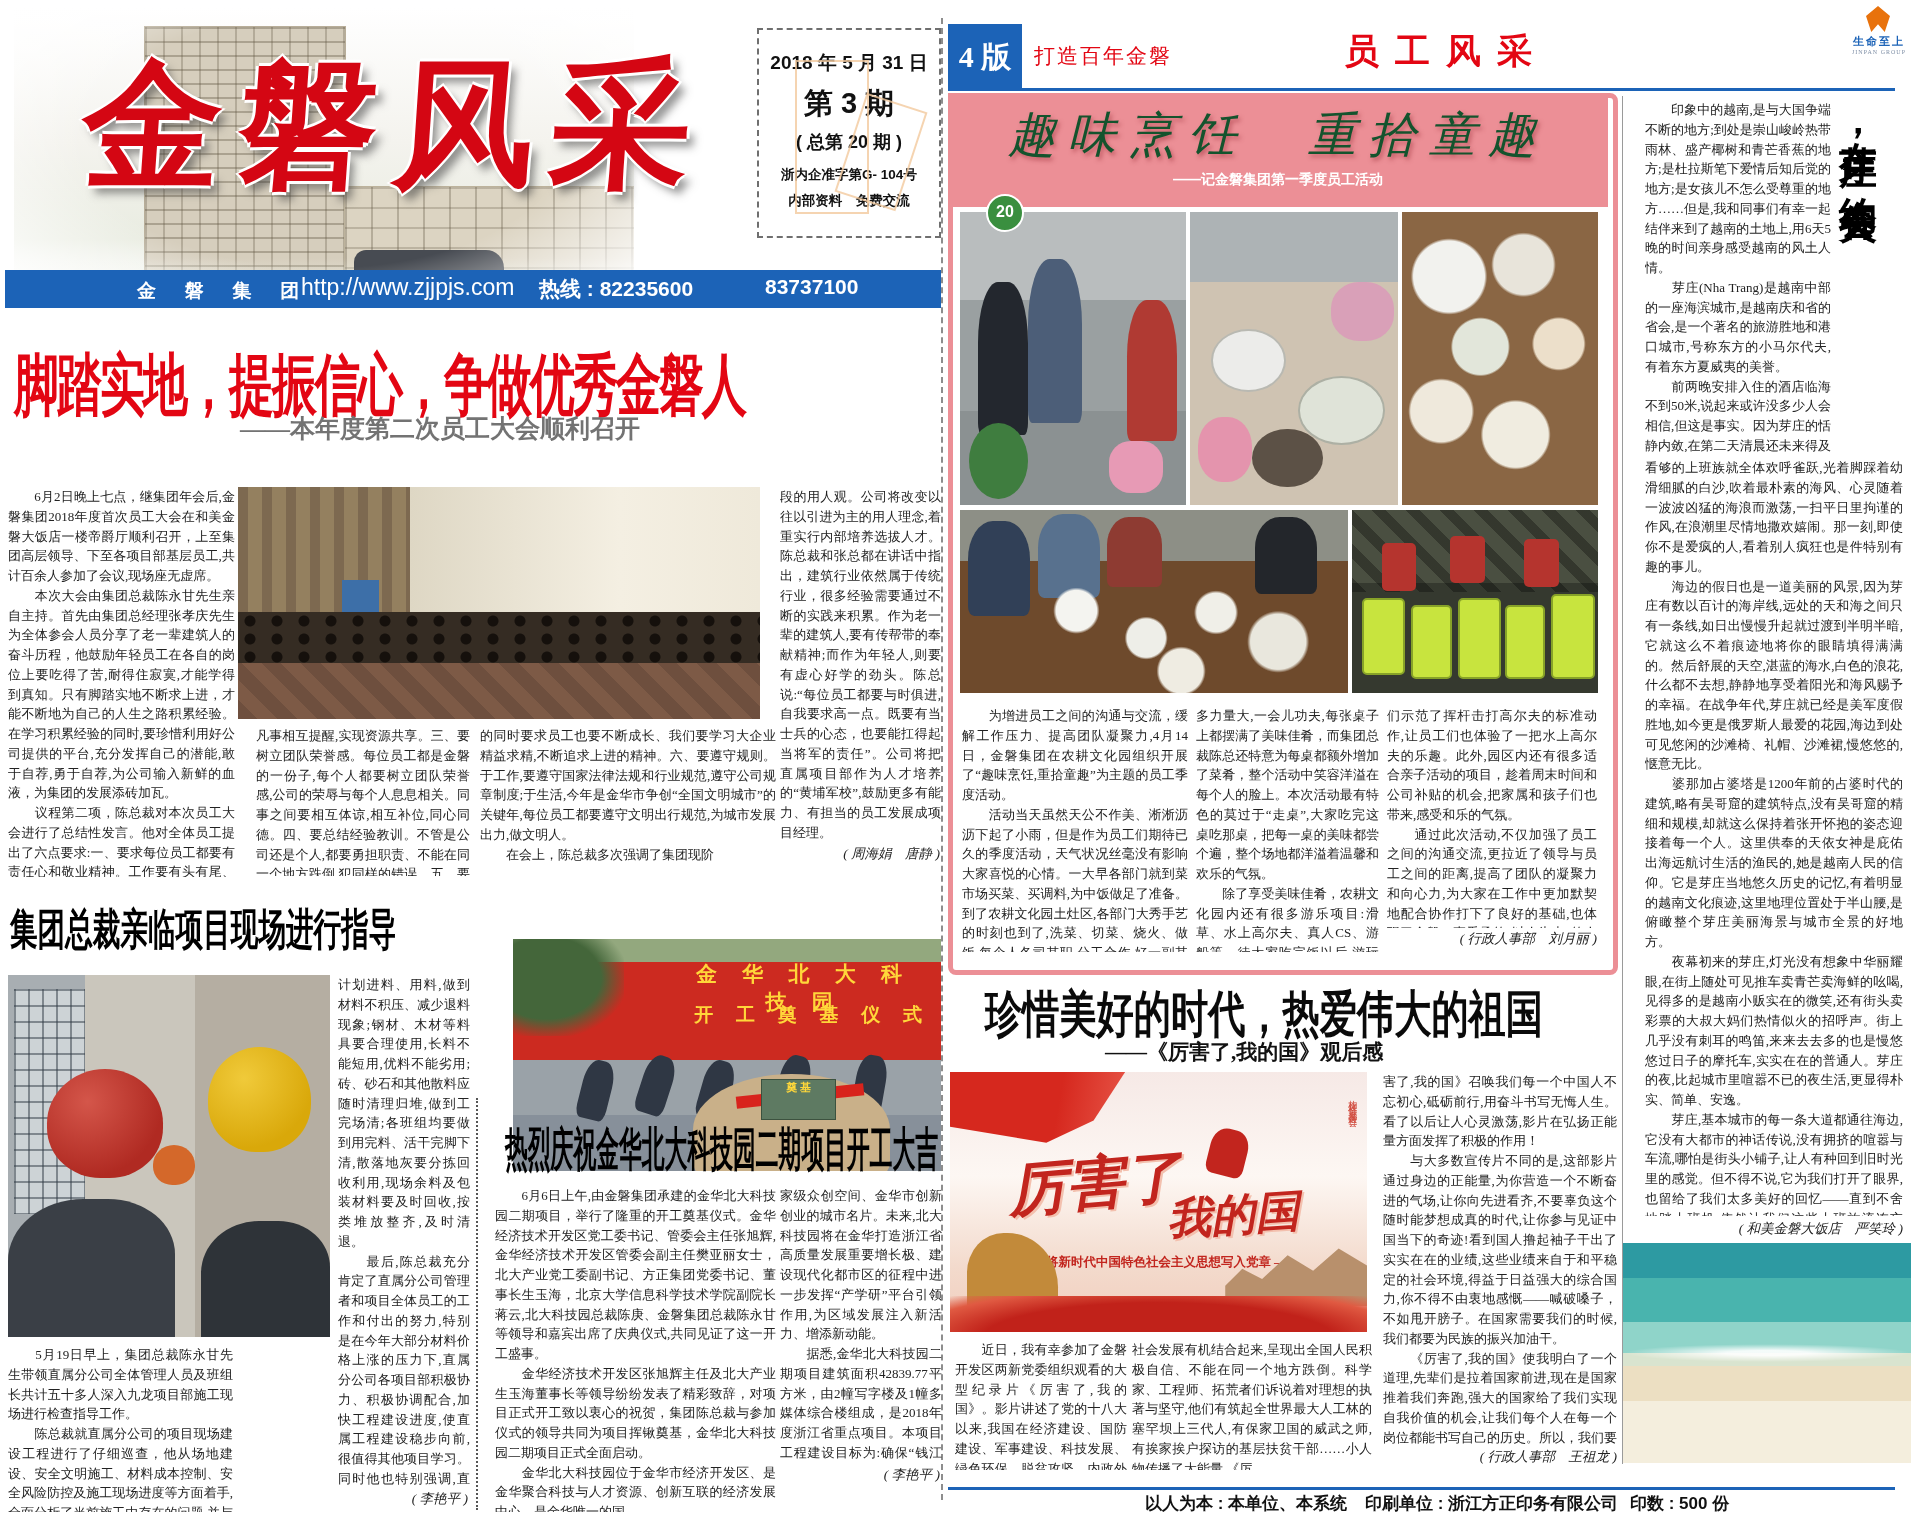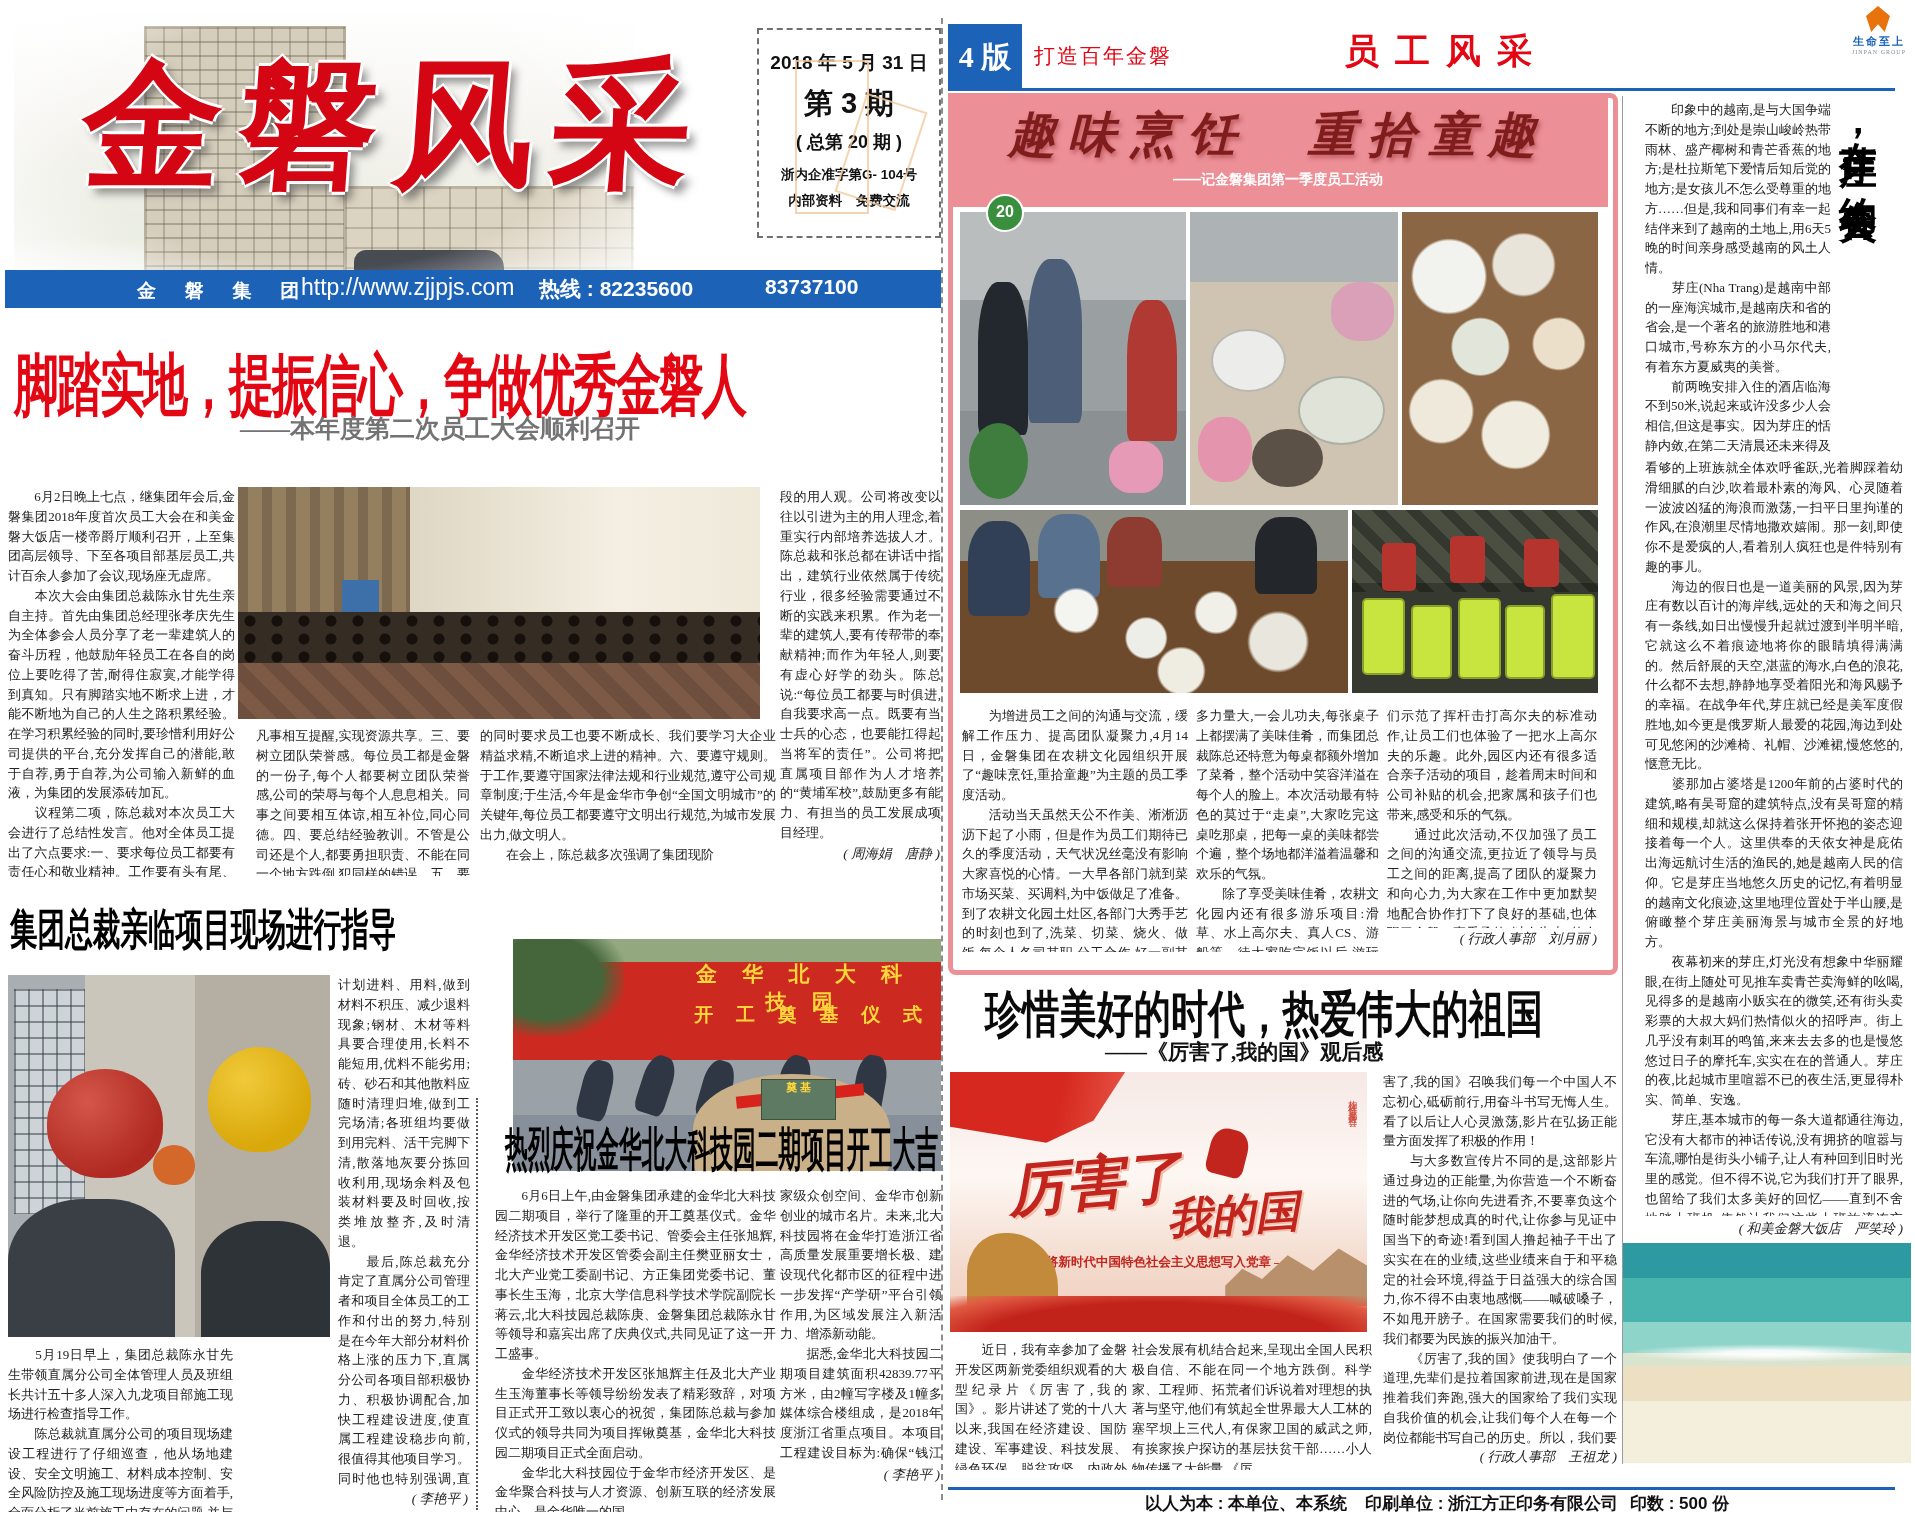--- a/index.html
+++ b/index.html
@@ -126,22 +126,22 @@
   #logo{left:1848px;top:6px;width:62px;height:56px;text-align:center;}
   .logo-icon{left:18px;top:0;width:24px;height:26px;background:#e8720c;
     clip-path:polygon(50% 0,100% 38%,78% 100%,50% 70%,22% 100%,0 38%);}
   .logo-cn{margin-top:28px;font-size:11px;font-weight:bold;color:#1c63b7;letter-spacing:2px;}
   .logo-en{font-size:6px;color:#7f8fa6;letter-spacing:1px;}
   #header-line{left:948px;top:88px;width:947px;height:3px;background:#1c63b7;}
 
   
   #cook-frame{left:948px;top:93px;width:660px;height:872px;border:5px solid #ec8f96;border-radius:8px;background:#fff;}
   #cook-banner{left:948px;top:93px;width:660px;height:114px;background:#ec8f96;text-align:center;}
-  #cook-title{margin-top:10px;font-family:"Liberation Serif",serif;font-style:italic;font-weight:700;
-    font-size:48px;color:#7f1d1d;letter-spacing:12px;text-shadow:2px 3px 4px rgba(150,40,50,.5);}
+  #cook-title{margin-top:10px;font-family:"Liberation Serif",serif;font-style:italic;font-weight:400;
+    font-size:48px;color:#14532d;letter-spacing:12px;text-shadow:2px 3px 4px rgba(150,40,50,.5);}
   #cook-subtitle{margin-top:4px;font-size:14px;color:#fff;font-weight:bold;font-family:"Liberation Sans",sans-serif;}
   #badge-20{left:986px;top:194px;width:34px;height:34px;border-radius:50%;background:#3a8f3f;
     border:2px solid #fff;color:#fff;font-size:16px;font-weight:bold;text-align:center;line-height:32px;
     font-family:"Liberation Sans",sans-serif;z-index:5;}
   #ph-kitchen{left:960px;top:212px;width:226px;height:293px;
     background:linear-gradient(180deg,#b9bdbe 0 30%,#9aa0a1 30% 68%,#8b9192 68% 100%);}
   .kt-fig1{left:8%;top:24%;width:22%;height:52%;background:#23272e;border-radius:40% 40% 8% 8%;}
   .kt-fig2{left:30%;top:16%;width:24%;height:56%;background:#4c5e78;border-radius:40% 40% 8% 8%;}
   .kt-figred{right:4%;top:30%;width:22%;height:48%;background:#b03a33;border-radius:40% 40% 8% 8%;}
   .kt-barrel{left:4%;bottom:2%;width:26%;height:26%;border-radius:50%;background:#3f7d3f;}

